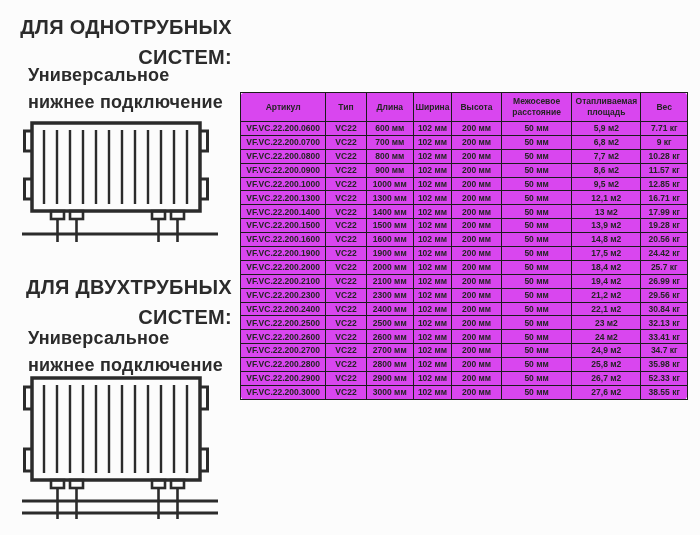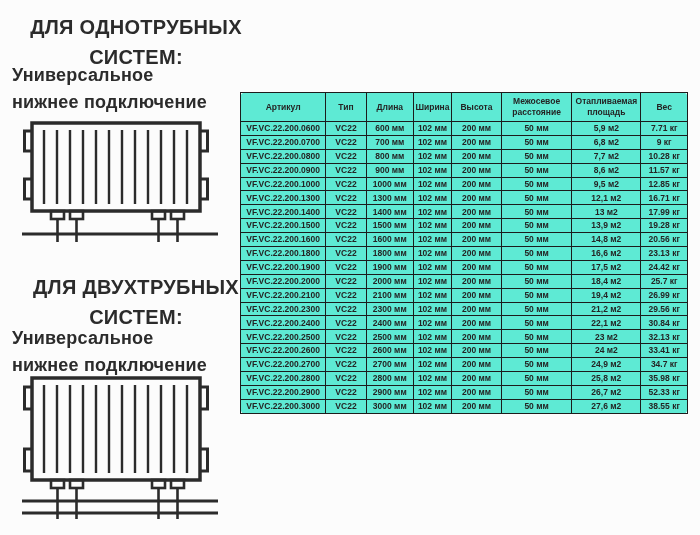--- a/index.html
+++ b/index.html
@@ -18,36 +18,36 @@
   }
   .left-panel {
     position: absolute;
     left: 12px;
     top: 0;
     width: 220px;
     height: 535px;
   }
   .heading {
     position: absolute;
-    left: 14px;
+    left: 0;
     width: 100%;
     margin: 0;
     font-size: 20px;
     font-weight: bold;
-    text-align: center;
+    text-align: right;
     line-height: 1.5;
     letter-spacing: 0.3px;
     white-space: pre-line;
     color: #2b2b2b;
   }
   .heading-1 { top: 12px; }
   .heading-2 { top: 272px; }
   .note {
     position: absolute;
-    left: 0;
+    left: 16px;
     margin: 0;
     font-size: 18px;
     font-weight: bold;
     text-align: left;
     line-height: 1.5;
     letter-spacing: 0.2px;
     white-space: pre-line;
     color: #2b2b2b;
   }
   .note-1 { top: 62px; }
@@ -59,21 +59,21 @@
   .table-wrap {
     position: absolute;
     left: 240px;
     top: 92px;
     width: 448px;
   }
   table.spec {
     border-collapse: collapse;
     width: 100%;
     table-layout: fixed;
-    background: #5eead4;
+    background: #d946ef;
     border-radius: 6px;
   }
   table.spec th, table.spec td {
     border: 1.6px solid #1c1c1c;
     text-align: center;
     vertical-align: middle;
     padding: 0 1px;
     font-weight: bold;
     color: #242424;
     overflow: hidden;
@@ -264,30 +264,20 @@
             <td>VF.VC.22.200.1600</td>
             <td>VC22</td>
             <td>1600 мм</td>
             <td>102 мм</td>
             <td>200 мм</td>
             <td>50 мм</td>
             <td>14,8 м2</td>
             <td>20.56 кг</td>
           </tr>
           <tr>
-            <td>VF.VC.22.200.1800</td>
-            <td>VC22</td>
-            <td>1800 мм</td>
-            <td>102 мм</td>
-            <td>200 мм</td>
-            <td>50 мм</td>
-            <td>16,6 м2</td>
-            <td>23.13 кг</td>
-          </tr>
-          <tr>
             <td>VF.VC.22.200.1900</td>
             <td>VC22</td>
             <td>1900 мм</td>
             <td>102 мм</td>
             <td>200 мм</td>
             <td>50 мм</td>
             <td>17,5 м2</td>
             <td>24.42 кг</td>
           </tr>
           <tr>

